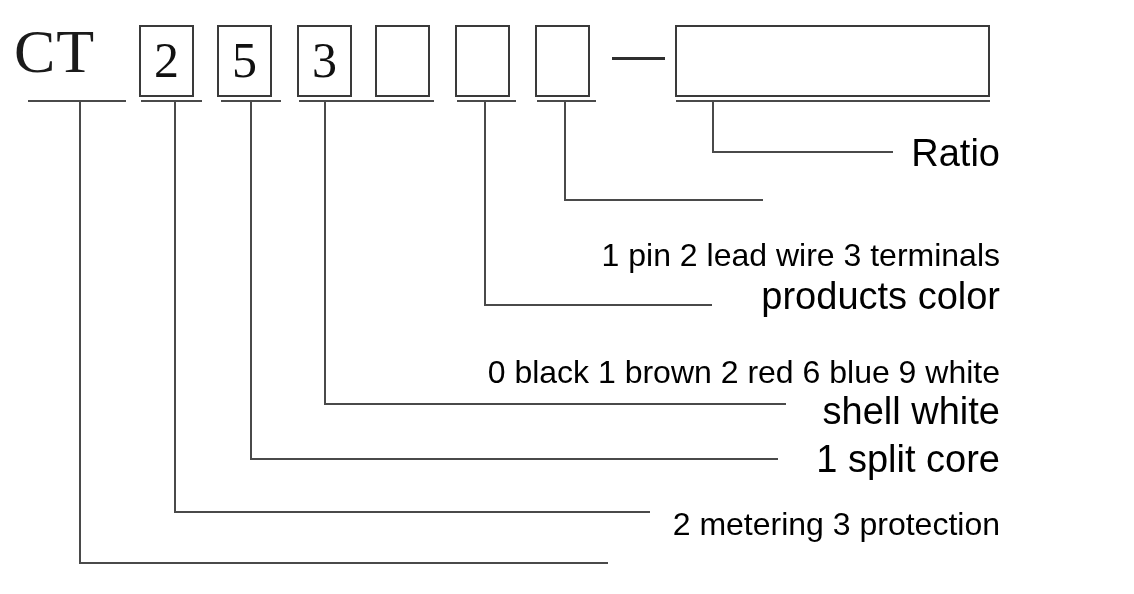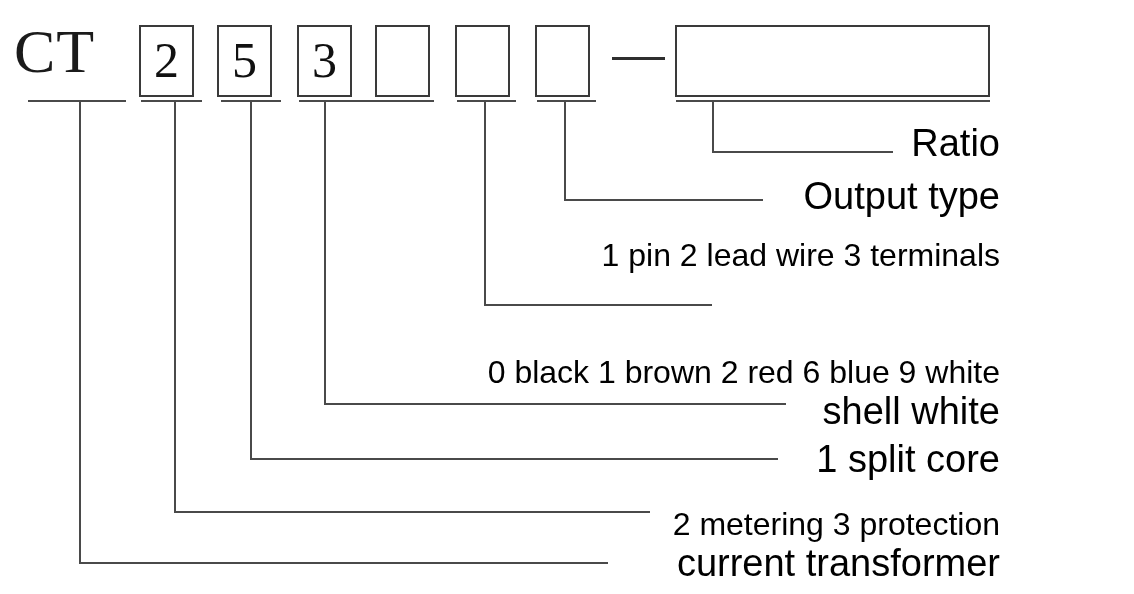--- a/index.html
+++ b/index.html
@@ -119,30 +119,29 @@
       <path d="M325,101 L325,404 L786,404"></path>
 
       <path d="M251,101 L251,459 L778,459"></path>
 
       <path d="M175,101 L175,512 L650,512"></path>
 
       <path d="M80,101 L80,563 L608,563"></path>
     </g>
   </svg>
 
-  <div class="label lbl-main" style="right:134px; top:124px;margin-left:10px;">Ratio</div>
+  <div class="label lbl-main" style="right:134px; top:134px;margin-left:10px;">Ratio</div>
 
-  <div class="label lbl-main" style="right:134px; top:177px;">Output type</div>
 
   <div class="label lbl-note" style="right:134px; top:227px;">1 pin 2 lead wire 3 terminals</div>
 
+  <div class="label lbl-main" style="right:134px; top:277px;">products color</div>
 
   <div class="label lbl-note" style="right:134px; top:344px;">0 black 1 brown 2 red 6 blue 9 white</div>
 
   <div class="label lbl-main" style="right:134px; top:392px;">shell white</div>
 
   <div class="label lbl-main" style="right:134px; top:440px;">1 split core</div>
 
   <div class="label lbl-note" style="right:134px; top:496px;">2 metering   3 protection</div>
 
-  <div class="label lbl-main" style="right:134px; top:544px;">current transformer</div>
 
 </div>
 
 </body></html>

